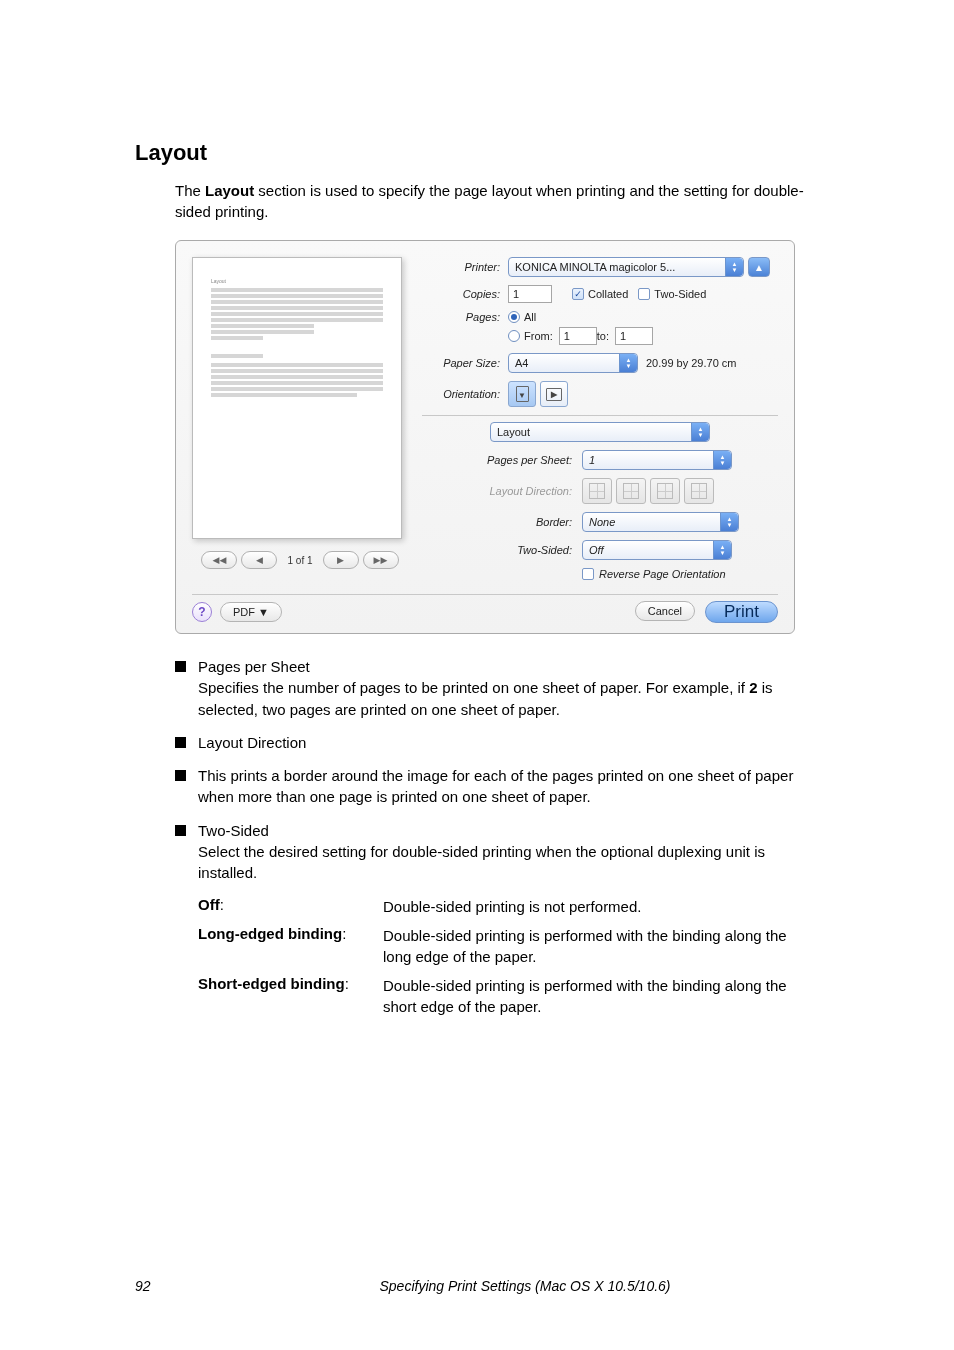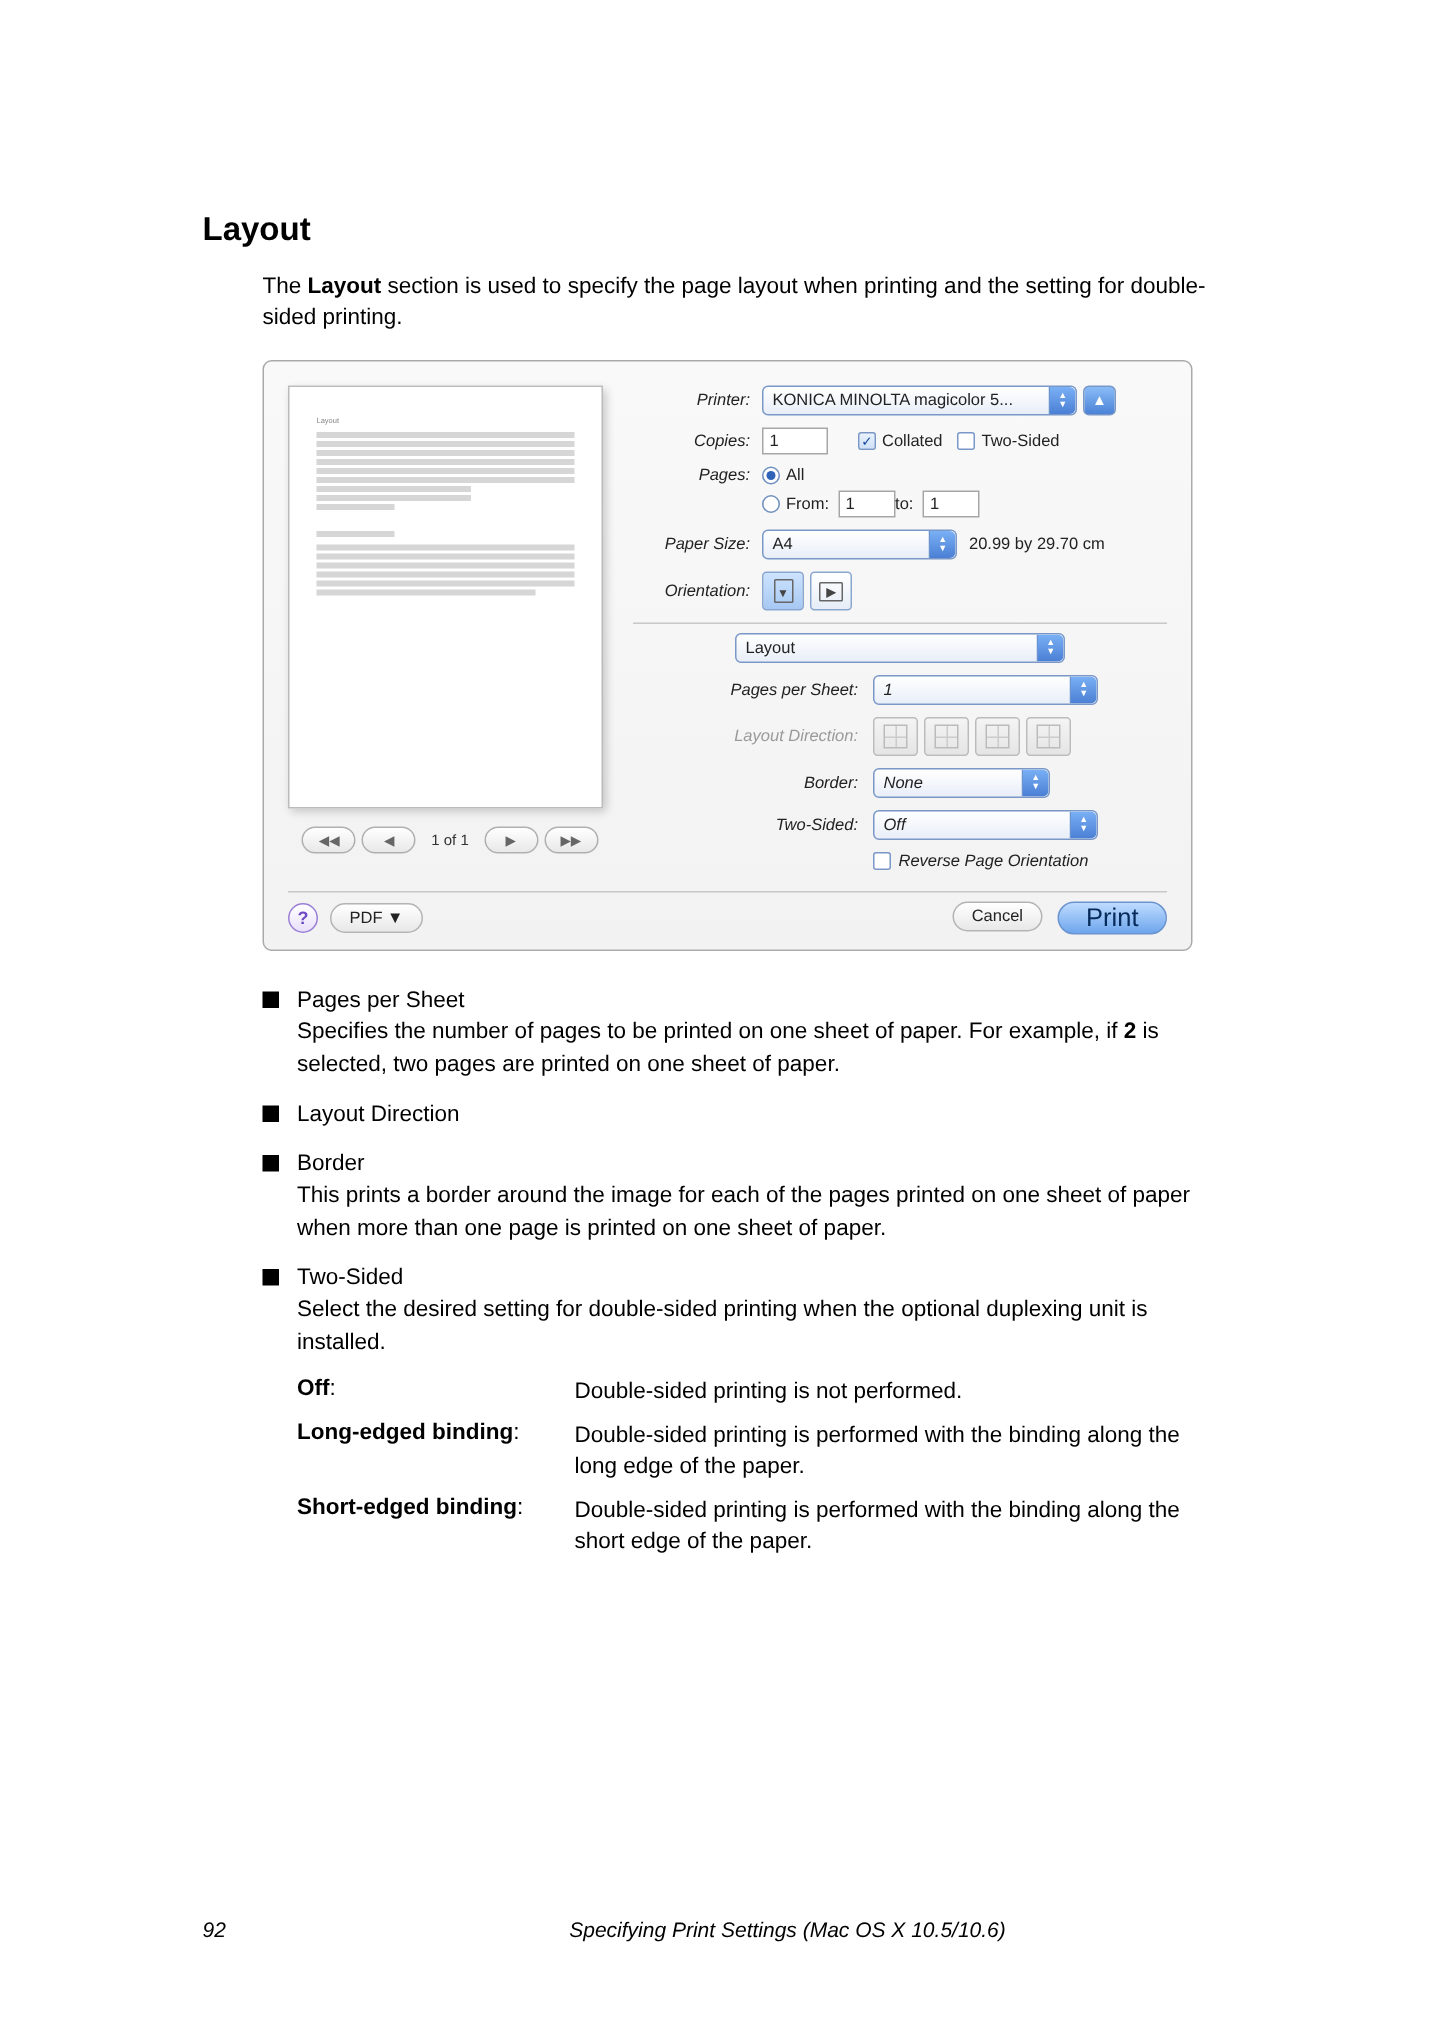--- a/index.html
+++ b/index.html
@@ -306,21 +306,21 @@
         <div class="btn">◀</div>
         <div class="label">1 of 1</div>
         <div class="btn">▶</div>
         <div class="btn">▶▶</div>
       </div>
     </div>
 
     <div class="form-col">
       <div class="row">
         <div class="lbl">Printer:</div>
-        <div class="select" style="width:210px">
+        <div class="select" style="width:236px">
           <span>KONICA MINOLTA magicolor 5...</span>
           <span class="caret"></span>
         </div>
         <div class="arrowbtn">▲</div>
       </div>
 
 
       <div class="row">
         <div class="lbl">Copies:</div>
         <div class="textfield" style="width:44px">1</div>
@@ -394,21 +394,21 @@
         <div class="ld-btn ld-z">
             <div class="ld-glyph"></div>
           </div>
         <div class="ld-btn ld-z">
             <div class="ld-glyph"></div>
           </div>
       </div>
 
       <div class="subrow">
         <div class="slbl">Border:</div>
-        <div class="select" style="width:118px">
+        <div class="select" style="width:157px">
           <span>None</span>
           <span class="caret"></span>
         </div>
       </div>
 
       <div class="subrow">
         <div class="slbl">Two-Sided:</div>
         <div class="select" style="width:150px">
           <span>Off</span>
           <span class="caret"></span>
@@ -450,21 +450,20 @@
   <div class="bitem">
     <div class="sq"></div>
     <div class="txt">
       <div class="title">Layout Direction</div>
     </div>
   </div>
 
   <div class="bitem">
     <div class="sq"></div>
     <div class="txt">
-      <div class="title">Border</div>
       <div>This prints a border around the image for each of the pages printed on one sheet of paper when more than one page is printed on one sheet of paper.</div>
     </div>
   </div>
 
   <div class="bitem">
     <div class="sq"></div>
     <div class="txt">
       <div class="title">Two-Sided</div>
       <div>Select the desired setting for double-sided printing when the optional duplexing unit is installed.</div>
     </div>

